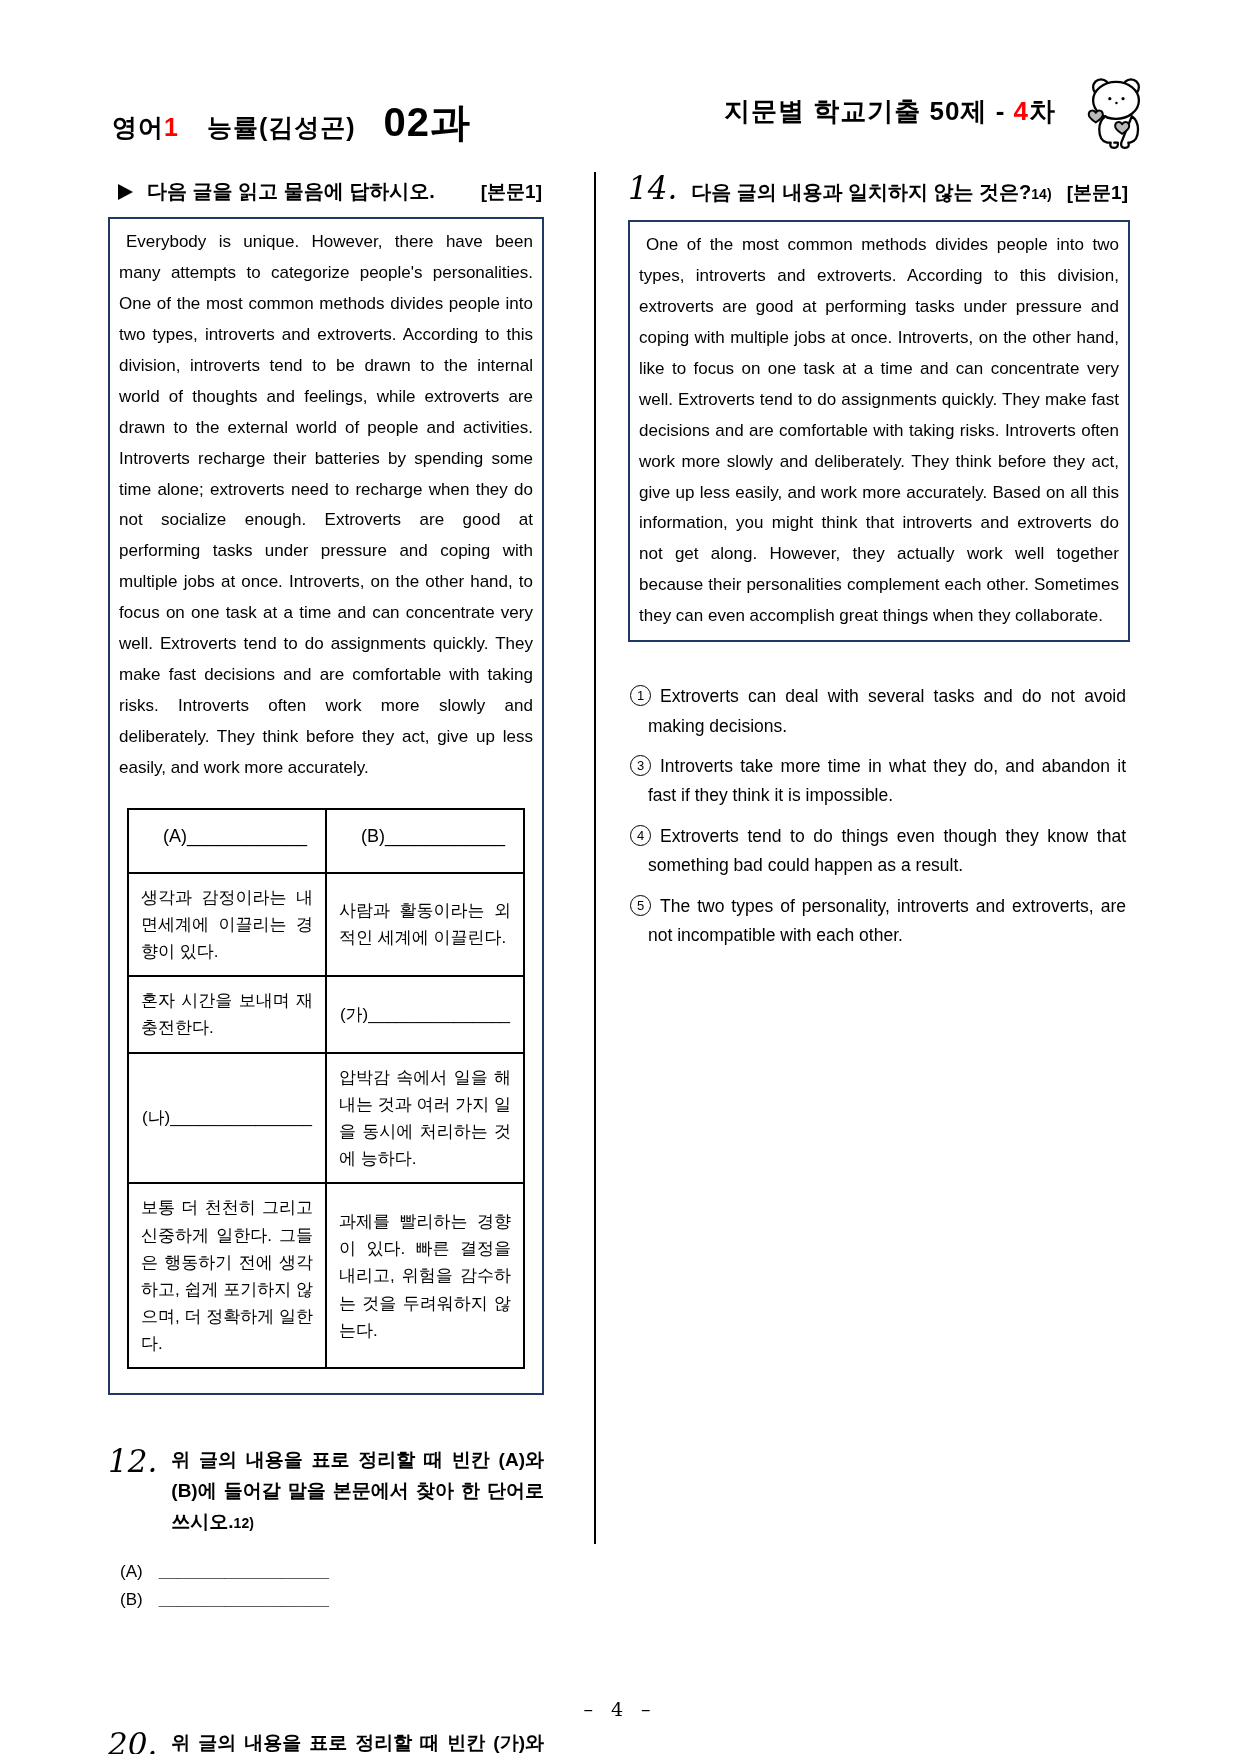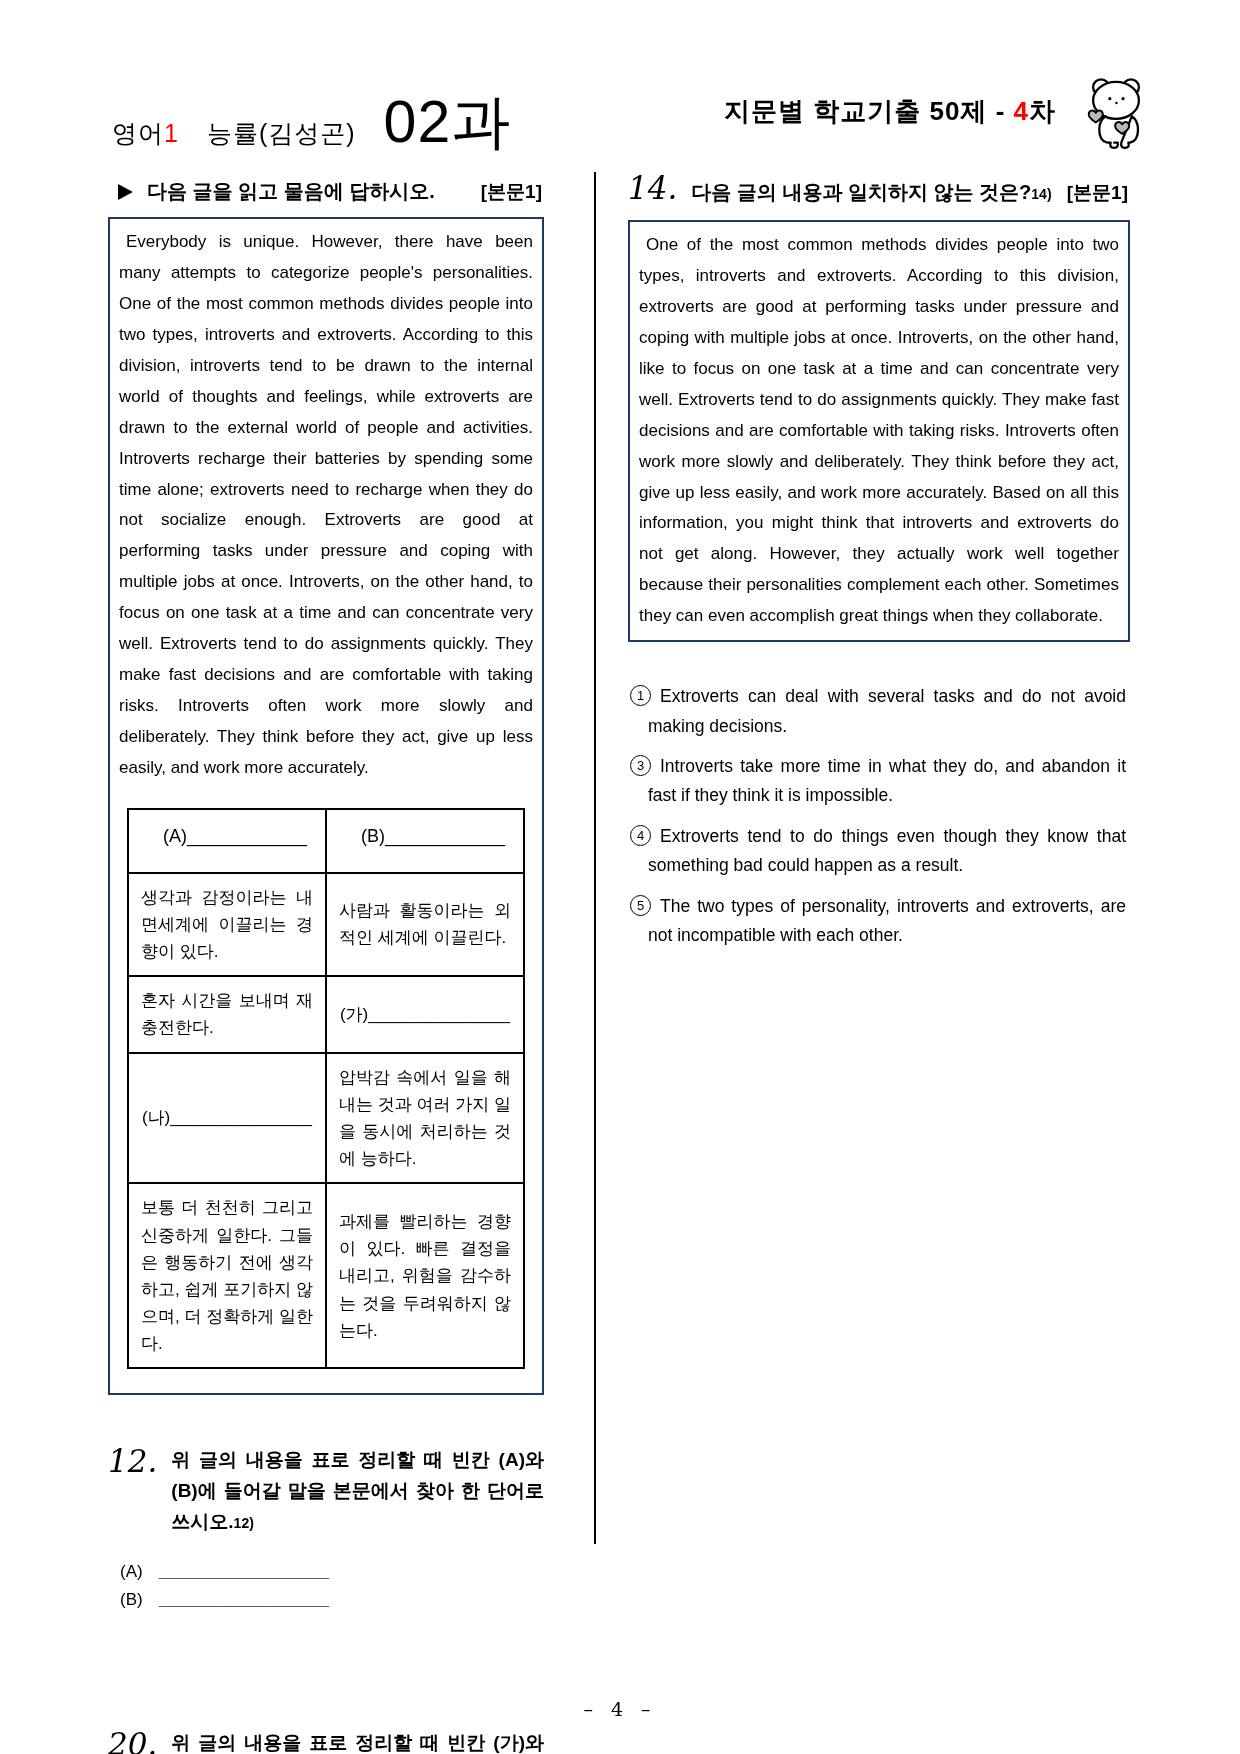--- a/index.html
+++ b/index.html
@@ -8,23 +8,23 @@
     position:relative; width:1240px; height:1754px; margin:0 auto;
     background:#ffffff; color:#000;
     font-family:"Liberation Sans", sans-serif;
     overflow:hidden;
   }
   .red { color:#ff0000; }
 
   
   .hdr { position:absolute; left:112px; top:72px; right:80px; height:78px;
          display:flex; justify-content:space-between; align-items:center; }
-  .hdr-left { display:flex; align-items:baseline; gap:28px; font-weight:normal;margin-top:23px; }
+  .hdr-left { display:flex; align-items:baseline; gap:28px; font-weight:bold;margin-top:23px; }
   .hdr-subject, .hdr-pub { font-size:25px; letter-spacing:1px; }
-  .hdr-lesson { font-size:59px; letter-spacing:1px; }
+  .hdr-lesson { font-size:40px; letter-spacing:1px; }
   .hdr-right { display:flex; align-items:center; gap:16px; }
   .hdr-right-text { font-size:26px; font-weight:bold; letter-spacing:1px; }
   .bear { width:88px; height:88px; }
 
   
   .col-divider { position:absolute; left:594px; top:172px; width:2px; height:1372px; background:#000; }
   .col-left  { position:absolute; left:108px; top:178px; width:436px; }
   .col-right { position:absolute; left:628px; top:172px; width:502px; }
 
   

